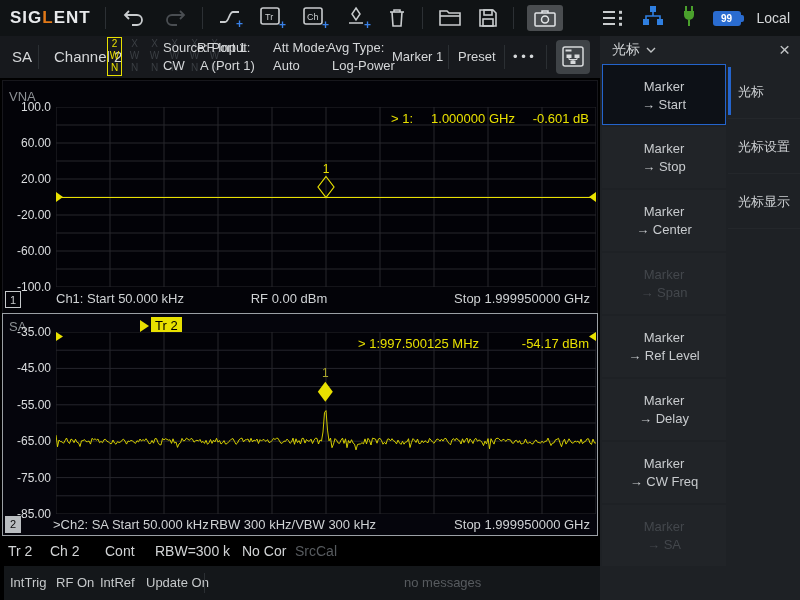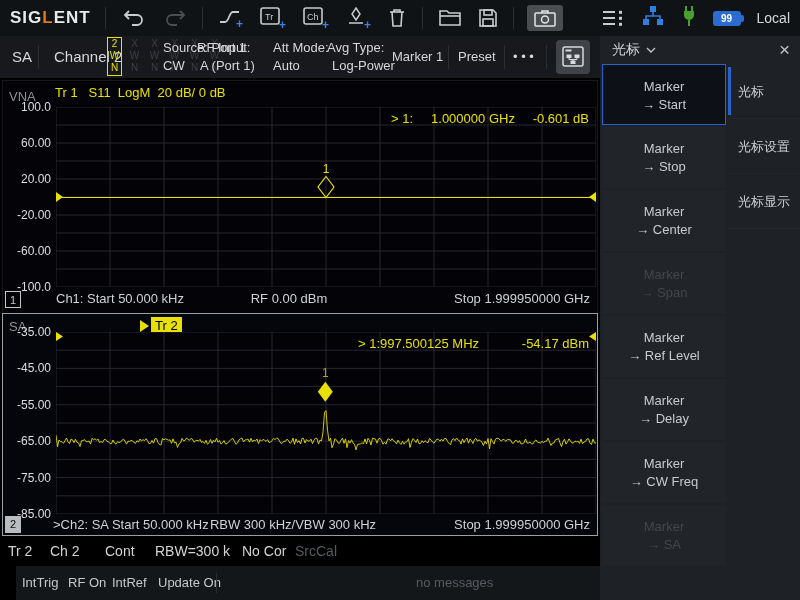--- a/index.html
+++ b/index.html
@@ -50,21 +50,21 @@
   .cfoot{position:absolute;left:0;right:0;font-size:13px;color:#cfd2d4;}
   .chbox{position:absolute;left:2px;width:16px;height:17px;text-align:center;font-size:11px;line-height:16px;}
   .chbox.outline{border:1px solid #c6c9cb;color:#c6c9cb;}
   .chbox.filled{background:#b9bdc0;color:#0a0a0a;}
   .ftxt{position:absolute;top:1px;}
 
   
   .statusrow{position:absolute;left:0;top:539px;width:600px;height:26px;font-size:14px;color:#d2d4d6;}
   .statusrow span{position:absolute;top:4px;}
   .dimtx{color:#575b5f !important;}
-  .bottombar{position:absolute;left:16px;top:566px;width:600px;height:34px;background:#14171a;font-size:13px;color:#c6c9cb;}
+  .bottombar{position:absolute;left:4px;top:566px;width:600px;height:34px;background:#14171a;font-size:13px;color:#c6c9cb;}
   .bottombar span{position:absolute;top:9px;}
   .bottombar .bdiv{position:absolute;left:200px;top:7px;width:1px;height:20px;background:#2b2f33;}
 
   
   .panel{position:absolute;left:600px;top:36px;width:200px;height:564px;background:#1e2125;}
   .phead{position:absolute;left:0;top:0;width:200px;height:28px;}
   .ptitle{position:absolute;left:12px;top:5px;font-size:14px;color:#d4d7d9;display:flex;align-items:center;gap:6px;}
   .pclose{position:absolute;right:10px;top:1px;font-size:19px;color:#c0c3c5;line-height:26px;}
   .mi{position:absolute;left:2px;width:124px;height:61px;background:#212428;color:#c8cbce;
       font-size:13px;text-align:center;padding-top:13px;line-height:18px;}
@@ -240,21 +240,20 @@
           <rect x="5.5" y="9.5" width="5" height="3.5" fill="#d8dadc"></rect>
           <rect x="13.5" y="9.5" width="5" height="3.5" fill="#d8dadc"></rect>
           <rect x="9.5" y="15.5" width="5" height="3.5" fill="#d8dadc"></rect>
           <path d="M8 13 v1.5 h8 V13 M12 14.5 v1.5" stroke="#d8dadc"></path>
         </svg>
     </button>
   </div>
 
   <div class="chartwin" id="win1">
     <span class="applbl" style="top:8px">VNA</span>
-    <span class="ctitle" style="left:52px;top:4px">Tr 1   S11  LogM  20 dB/ 0 dB</span>
     <span class="ylab" style="top:19px">100.0</span>
     <span class="ylab" style="top:55px">60.00</span>
     <span class="ylab" style="top:91px">20.00</span>
     <span class="ylab" style="top:127px">-20.00</span>
     <span class="ylab" style="top:163px">-60.00</span>
     <span class="ylab" style="top:199px">-100.0</span>
     <svg class="plot" id="plot1" style="top:26px" width="540" height="180">
         <path d="M0.0 0 V180 M54.0 0 V180 M108.0 0 V180 M162.0 0 V180 M216.0 0 V180 M270.0 0 V180 M324.0 0 V180 M378.0 0 V180 M432.0 0 V180 M486.0 0 V180 M540.0 0 V180 M0 0.0 H540 M0 18.0 H540 M0 36.0 H540 M0 54.0 H540 M0 72.0 H540 M0 90.0 H540 M0 108.0 H540 M0 126.0 H540 M0 144.0 H540 M0 162.0 H540 M0 180.0 H540 " stroke="#26262d" fill="none"></path>
         <path d="M0 90.5 H540" stroke="#e8e000" stroke-width="1.2" fill="none"></path>
         <polygon points="0,85 7,90 0,95" fill="#e8e000"></polygon>

